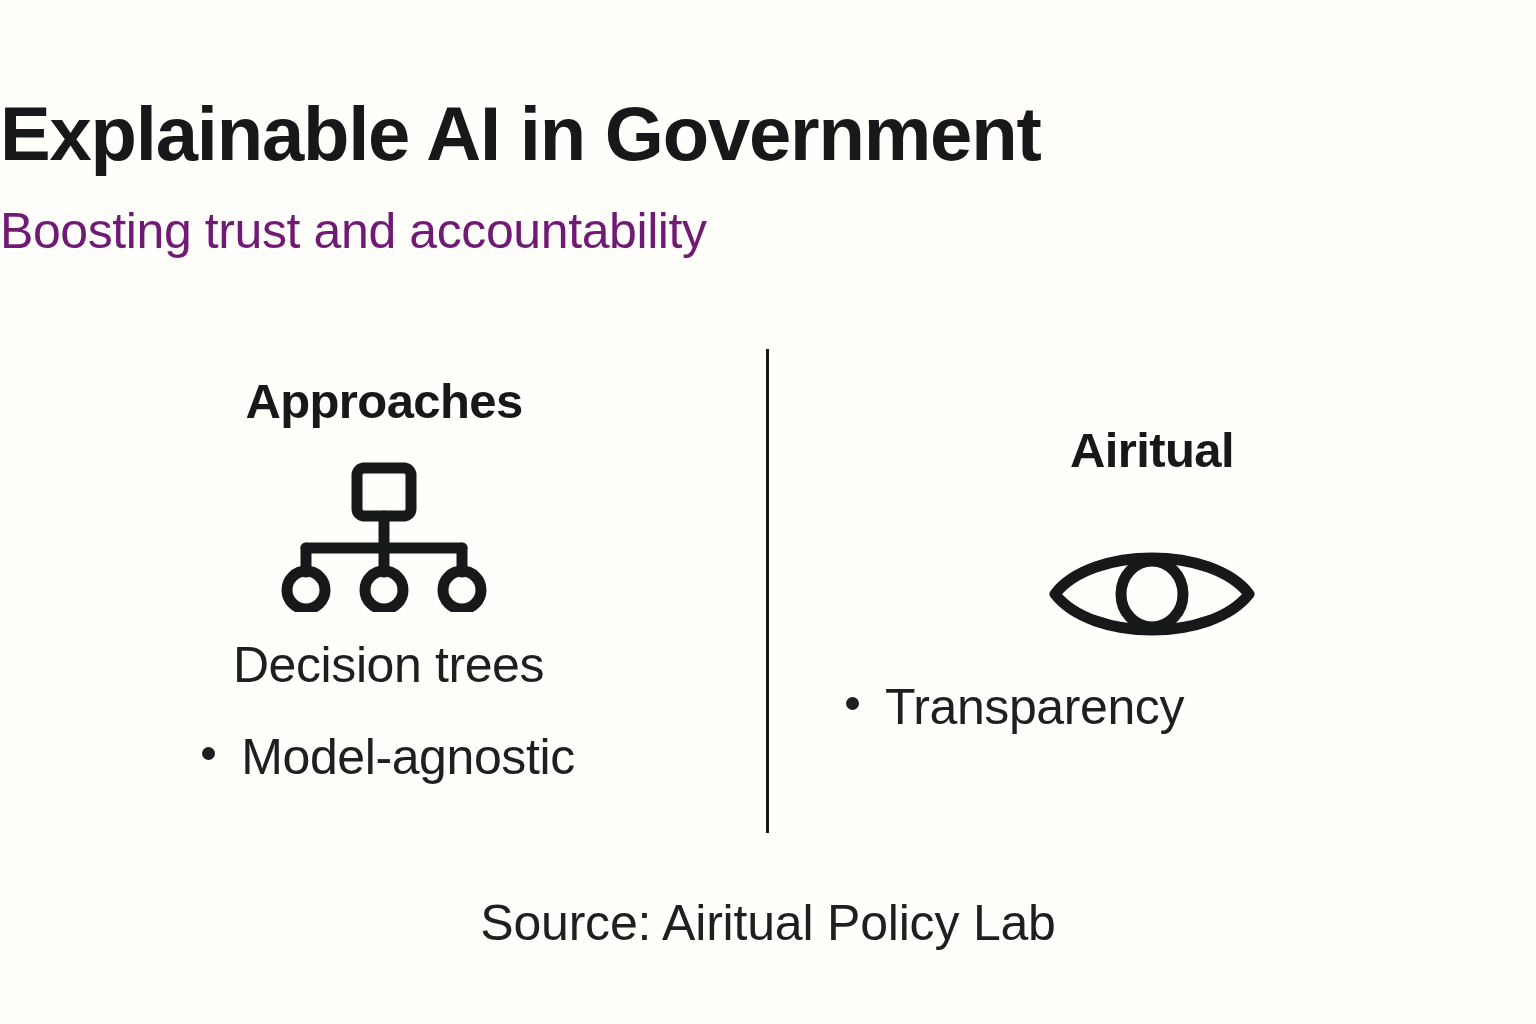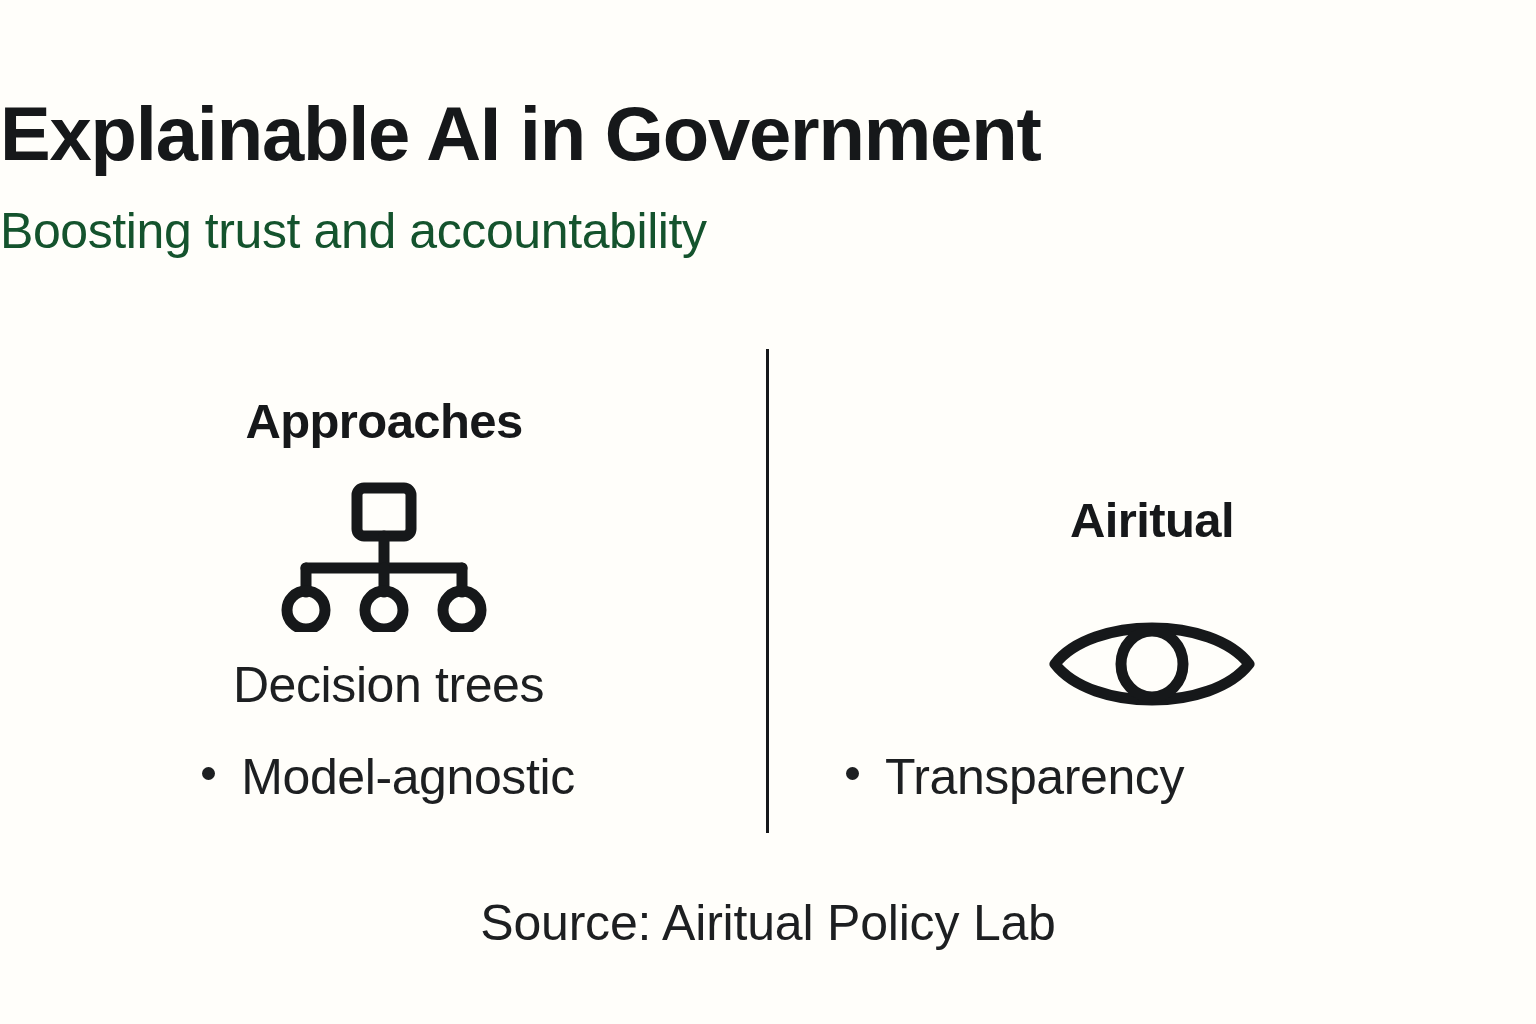--- a/index.html
+++ b/index.html
@@ -37,36 +37,36 @@
     line-height: 1.0;
     color: #16181a;
     margin: 0;
     white-space: nowrap;
   }
   .subtitle {
     font-size: 50px;
     font-weight: 400;
     letter-spacing: -0.4px;
     line-height: 1.0;
-    color: #14532d;
+    color: #701a75;
     margin: 0;
     padding-top: 34px;
     white-space: nowrap;
   }
 
   
   .columns {
     position: absolute;
     left: 0;
     top: 344px;
     width: 1536px;
     height: 500px;
     display: flex;
     flex-direction: row;
-    align-items: flex-end;
+    align-items: center;
   }
   .column {
     position: relative;
     width: 768px;
     display: flex;
     flex-direction: column;
     align-items: center;
   }
   .col-heading {
     font-size: 49px;

